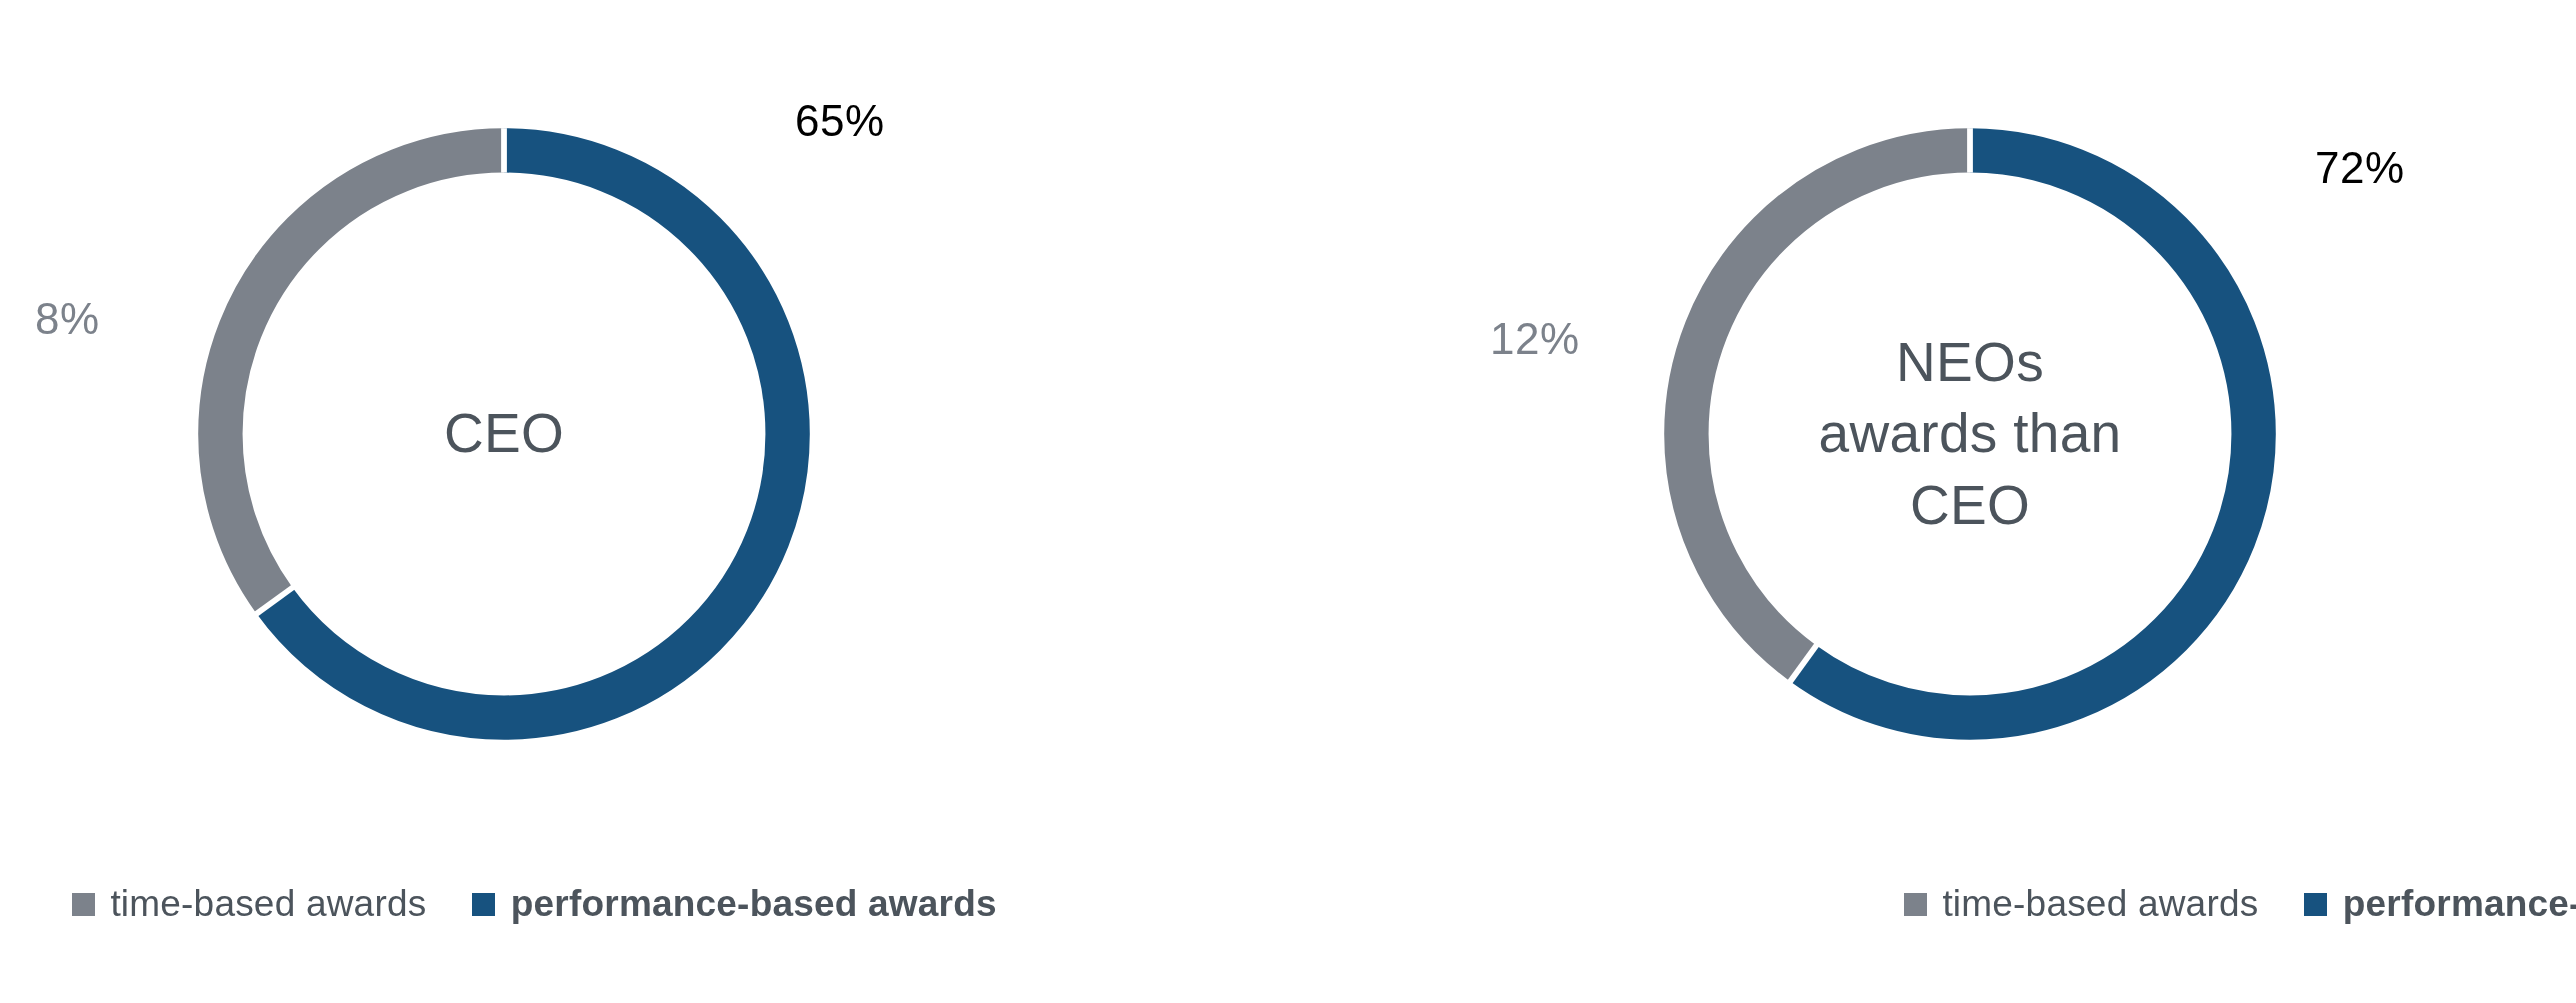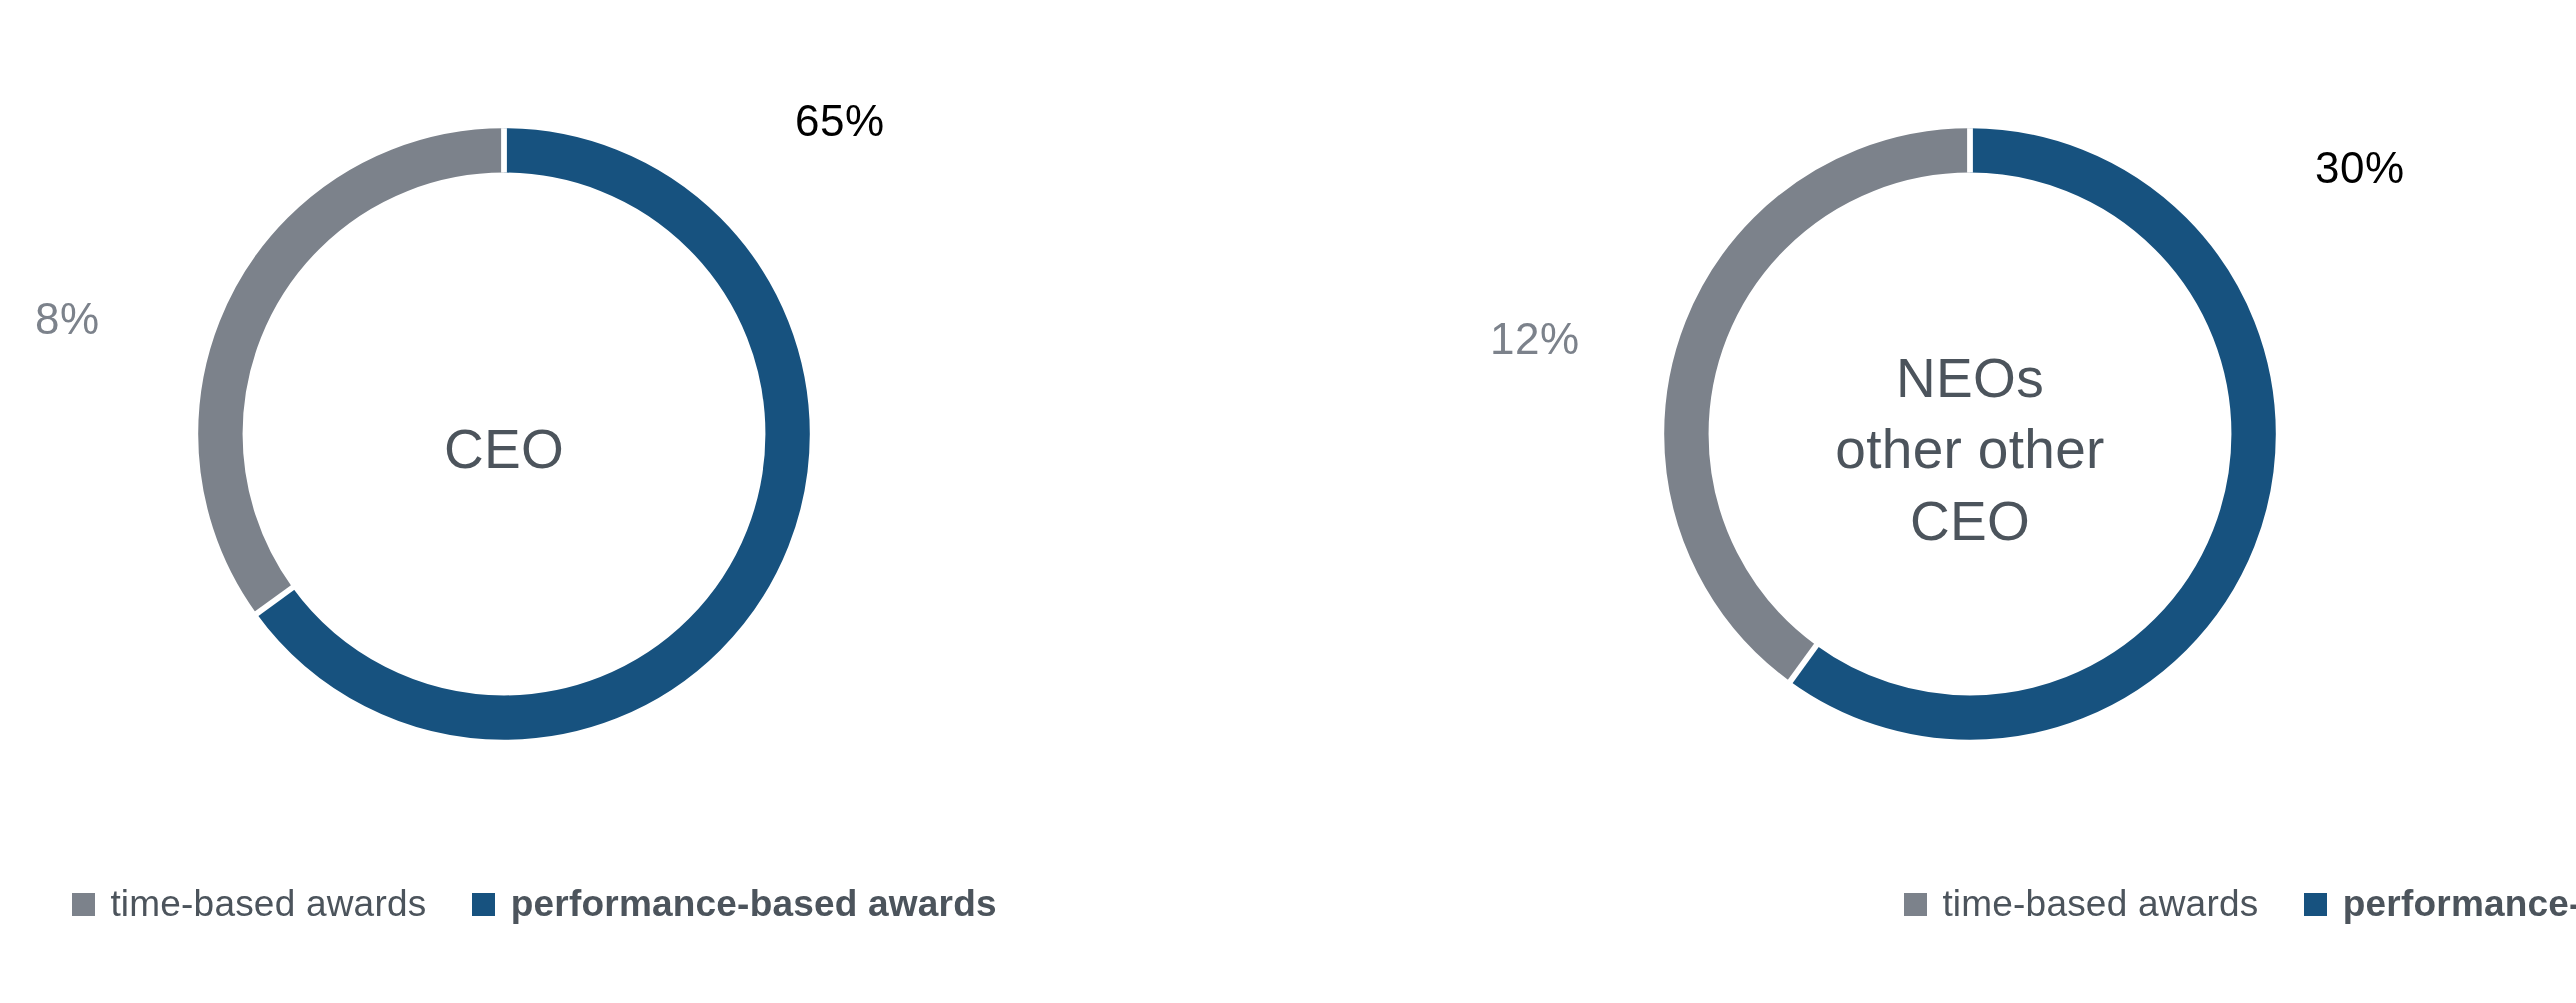--- a/index.html
+++ b/index.html
@@ -40,21 +40,21 @@
     height: 656px;
   }
   #panel-ceo  .donut-wrap { left: 176px; top: 106px; }
   #panel-neos .donut-wrap { left: 350px; top: 106px; }
 
   .donut-svg { display: block; width: 656px; height: 656px; }
 
   .center-label {
     position: absolute;
     left: 0;
-    top: 16px;
+    top: 0;
     width: 656px;
     height: 656px;
     display: flex;
     flex-direction: column;
     align-items: center;
     justify-content: center;
     pointer-events: none;
   }
   .center-line {
     font-size: 55px;
@@ -159,26 +159,26 @@
         <circle cx="340" cy="340" r="294" fill="none" stroke="#17527f" stroke-width="46" stroke-dasharray="1108.35 738.90" transform="rotate(-90 340 340)" stroke-dashoffset="0.00"></circle>
 
         <circle cx="340" cy="340" r="294" fill="none" stroke="#7c828b" stroke-width="46" stroke-dasharray="738.90 1108.35" stroke-dashoffset="-1108.35" transform="rotate(-90 340 340)"></circle>
 
         <line x1="340" y1="23" x2="340" y2="69" stroke="#ffffff" stroke-width="6"></line>
         <line x1="181.9" y1="557.6" x2="152.5" y2="598.1" stroke="#ffffff" stroke-width="6"></line>
       </svg>
 
       <div class="center-label">
         <div class="center-line">NEOs</div>
-        <div class="center-line">other other</div>
+        <div class="center-line">awards than</div>
         <div class="center-line">CEO</div>
       </div>
     </div>
 
-    <div class="pct blue" id="neos-pct-perf">30%</div>
+    <div class="pct blue" id="neos-pct-perf">72%</div>
     <div class="pct gray" id="neos-pct-time">12%</div>
 
     <div class="legend">
       <div class="legend-item">
         <span class="legend-swatch time"></span>
         <span class="legend-text">time-based awards</span>
       </div>
       <div class="legend-item">
         <span class="legend-swatch perf"></span>
         <span class="legend-text">performance-based awards</span>

